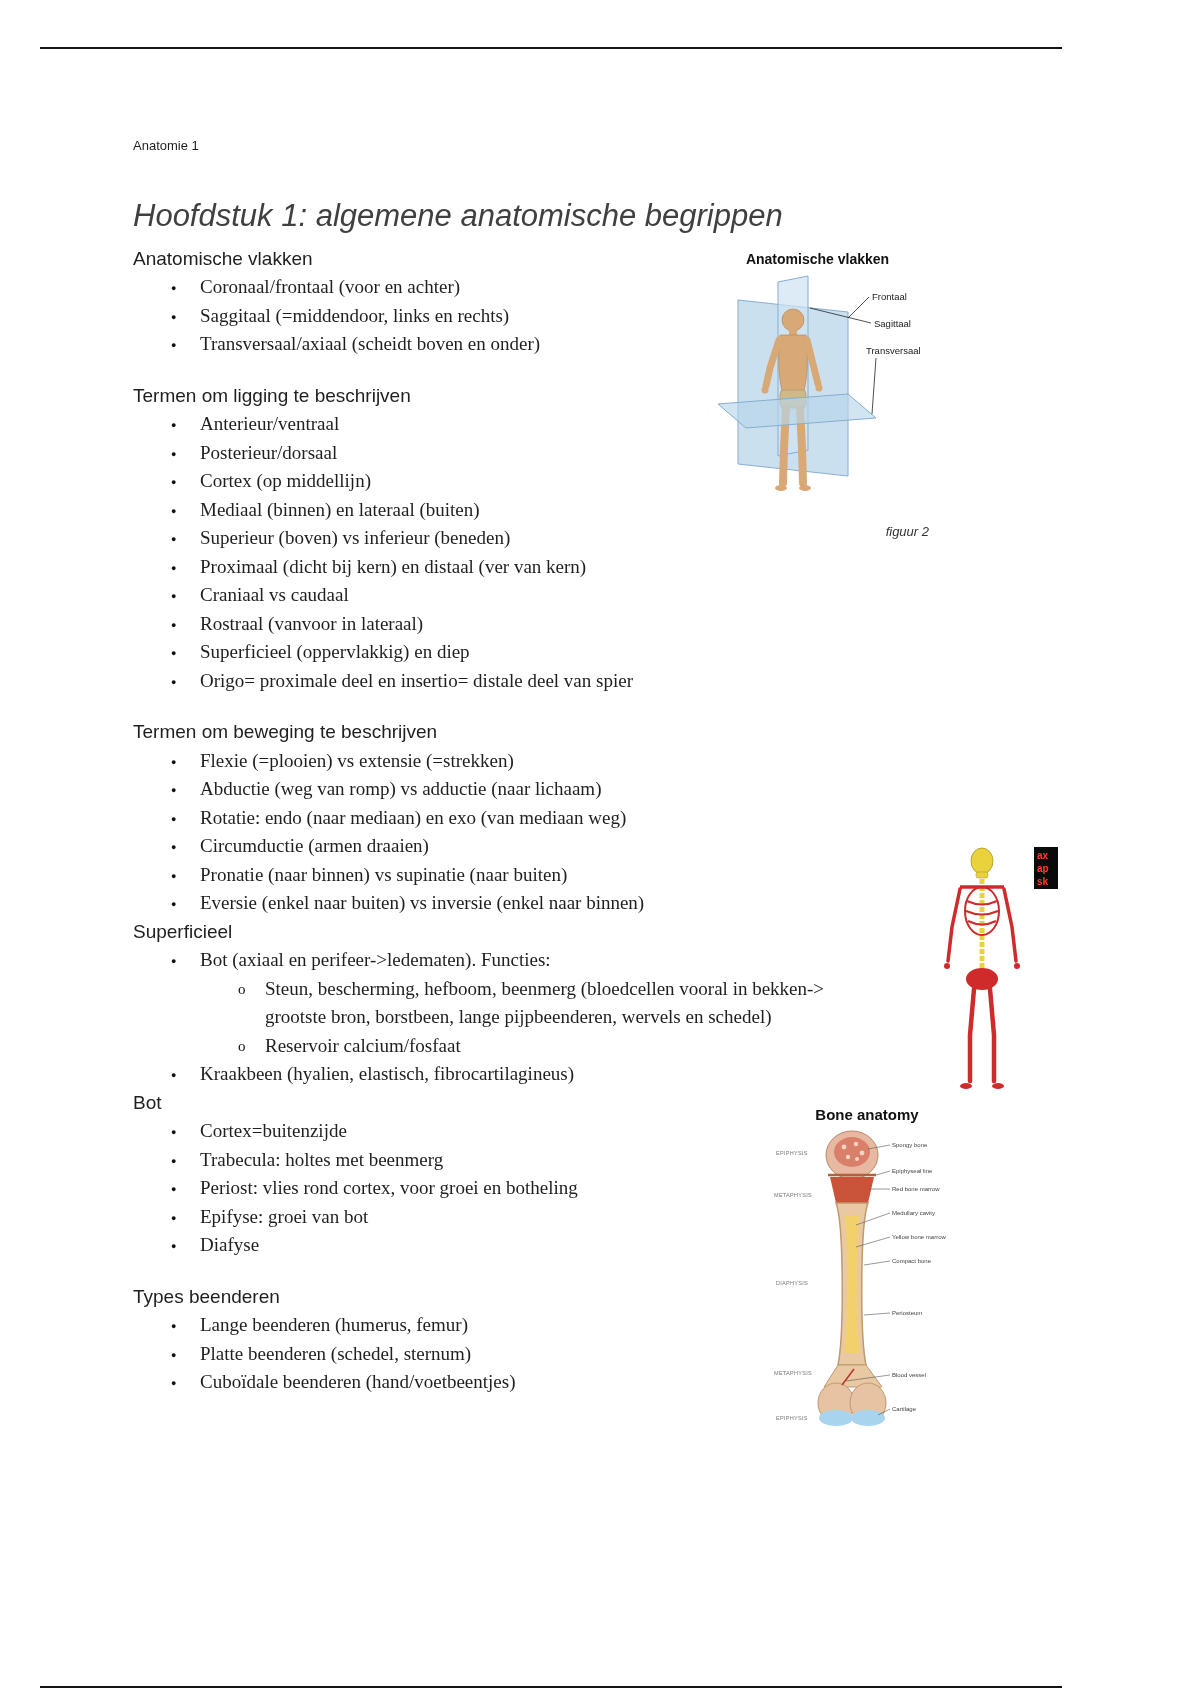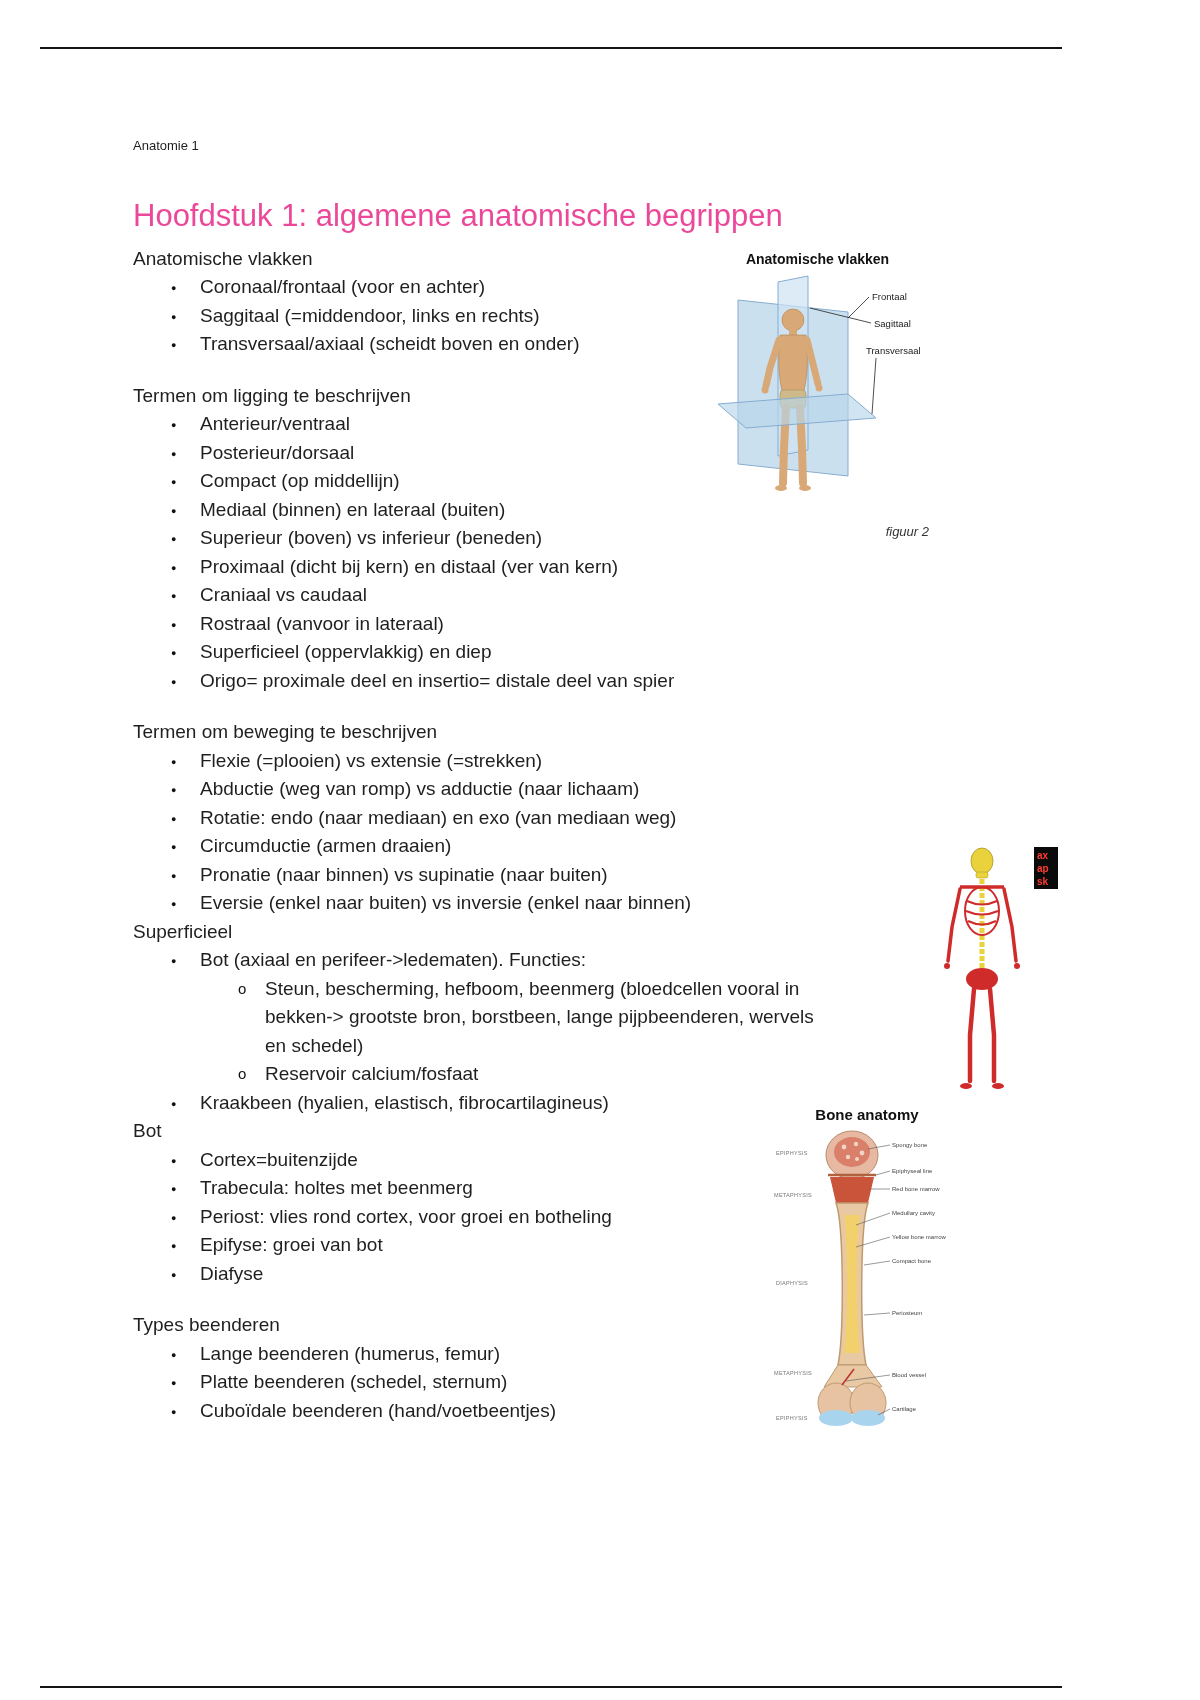--- a/index.html
+++ b/index.html
@@ -7,27 +7,28 @@
     position:relative;width:1200px;height:1700px;background:#ffffff;
     font-family:"Liberation Sans", sans-serif;color:#1f1f1f;overflow:hidden;
   }
   .rule{position:absolute;left:40px;width:1022px;height:2px;background:#141414;}
   .rule.top{top:47px;}
   .rule.bottom{top:1686px;}
 
   .main{position:absolute;left:133px;top:132px;width:795px;}
   .doc-label{font-size:13px;line-height:28.5px;}
   .heading{
-    font-size:31px;line-height:42px;font-weight:400;color:#ec4899;
+    font-size:31px;line-height:42px;font-weight:400;color:#404040;
     margin:34px 0 8px 0;
+    font-style:italic;
   }
   .sec-title{font-size:19px;line-height:28.5px;margin:23px 0 0 0;}
   .sec-title.tight{margin-top:0;}
 
-  ul{list-style:none;margin:0;padding:0;}
+  ul{list-style:none;margin:0;padding:0;font-family:Liberation Serif, serif;}
   .l1 > li{
     position:relative;padding-left:67px;font-size:19px;line-height:28.5px;
   }
   .l1 > li::before{
     content:"●";position:absolute;left:38px;top:1px;font-size:9px;color:#111;
   }
   .l2{margin:0;}
   .l2 > li{
     position:relative;padding-left:65px;font-size:19px;line-height:28.5px;
     width:575px;
@@ -63,21 +64,21 @@
     <ul class="l1">
       <li>Coronaal/frontaal (voor en achter)</li>
       <li>Saggitaal (=middendoor, links en rechts)</li>
       <li>Transversaal/axiaal (scheidt boven en onder)</li>
     </ul>
 
     <div class="sec-title">Termen om ligging te beschrijven</div>
     <ul class="l1">
       <li>Anterieur/ventraal</li>
       <li>Posterieur/dorsaal</li>
-      <li>Compact (op middellijn)</li>
+      <li>Cortex (op middellijn)</li>
       <li>Mediaal (binnen) en lateraal (buiten)</li>
       <li>Superieur (boven) vs inferieur (beneden)</li>
       <li>Proximaal (dicht bij kern) en distaal (ver van kern)</li>
       <li>Craniaal vs caudaal</li>
       <li>Rostraal (vanvoor in lateraal)</li>
       <li>Superficieel (oppervlakkig) en diep</li>
       <li>Origo= proximale deel en insertio= distale deel van spier</li>
     </ul>
 
     <div class="sec-title">Termen om beweging te beschrijven</div>

